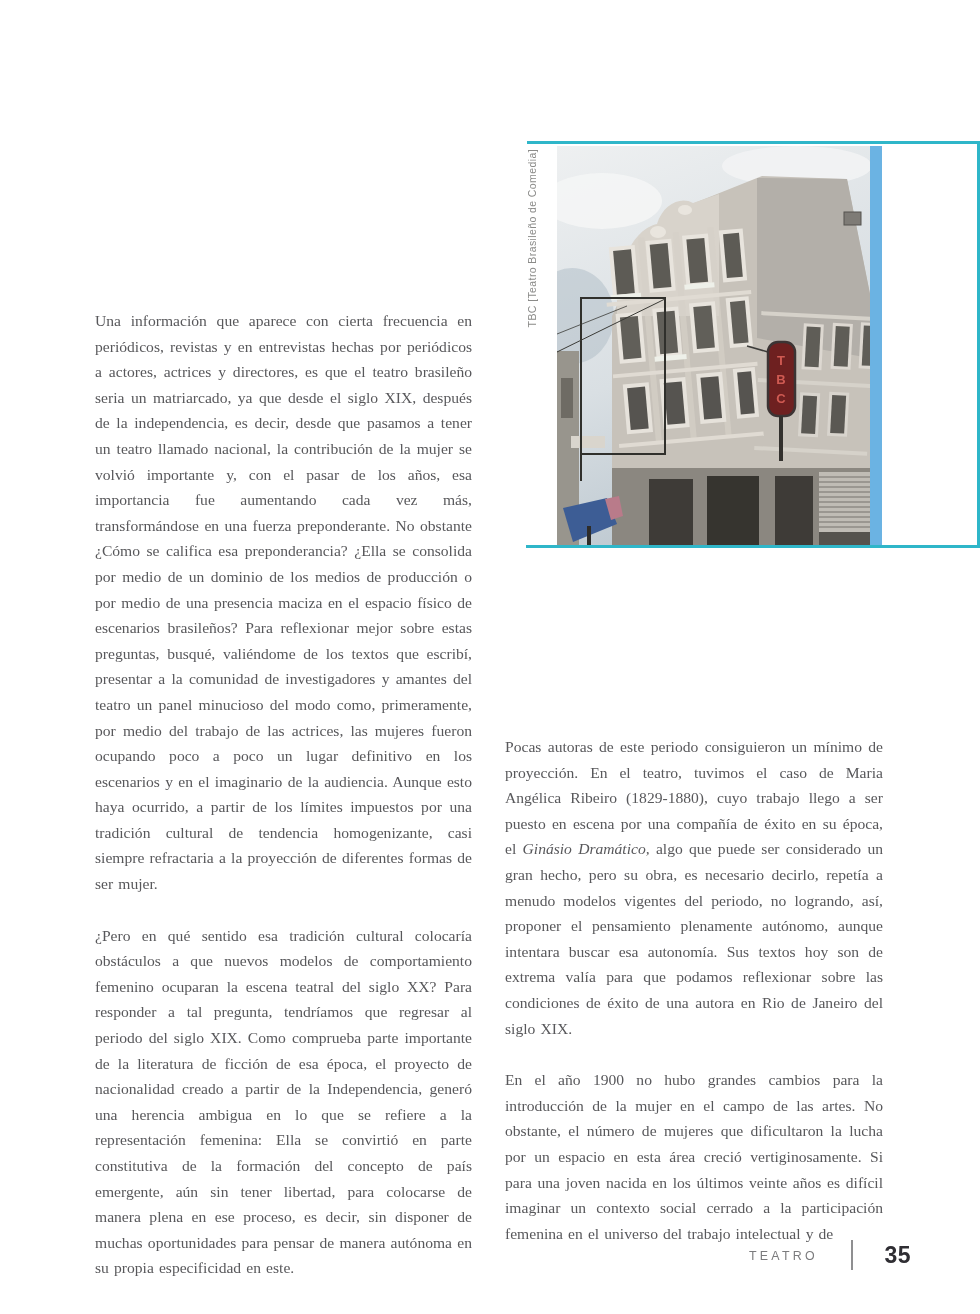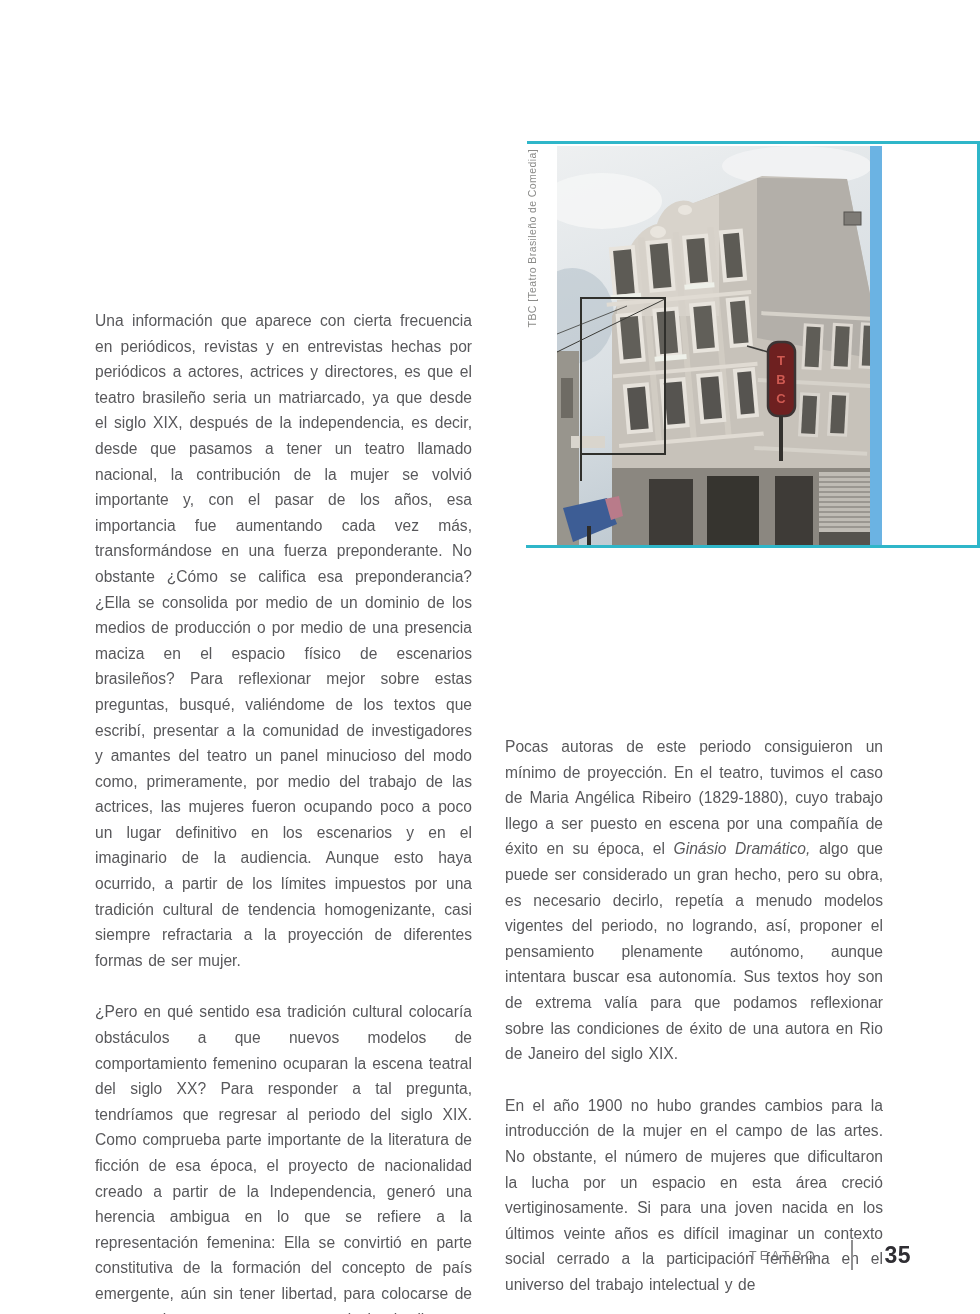--- a/index.html
+++ b/index.html
@@ -6,21 +6,21 @@
   .page {
     position:relative; width:980px; height:1314px; background:#ffffff;
     font-family:"Liberation Sans", sans-serif; overflow:hidden;
   }
 
   
   .col {
     position:absolute; text-align:justify; color:#58585b;
     font-size:15.6px; line-height:25.6px; word-spacing:1.2px;
   }
-  .col p { margin:0 0 26px 0; }
+  .col p { margin:0 0 26px 0;font-family:Liberation Serif, serif; }
   .col-left  { left:95px;  top:308px; width:377px; }
   .col-right { left:505px; top:734px; width:378px; }
 
   
   .rule-top    { position:absolute; left:527px; top:141px; width:453px; height:3px; background:#2fb6c9; }
   .rule-bottom { position:absolute; left:526px; top:545px; width:454px; height:3px; background:#2fb6c9; }
   .rule-right  { position:absolute; left:977px; top:141px; width:3px;  height:407px; background:#2fb6c9; }
   .photo-wrap  { position:absolute; left:557px; top:146px; width:313px; height:399px; }
   .photo-bar   { position:absolute; left:870px; top:146px; width:12px; height:399px; background:#6bb3e3; }
 

